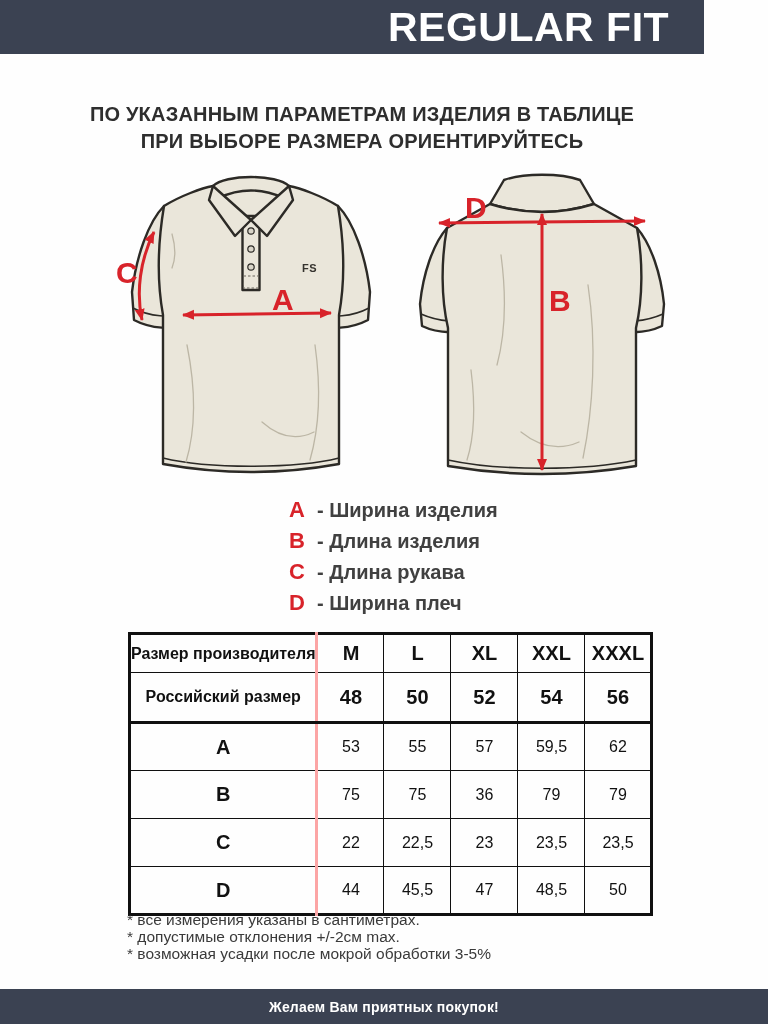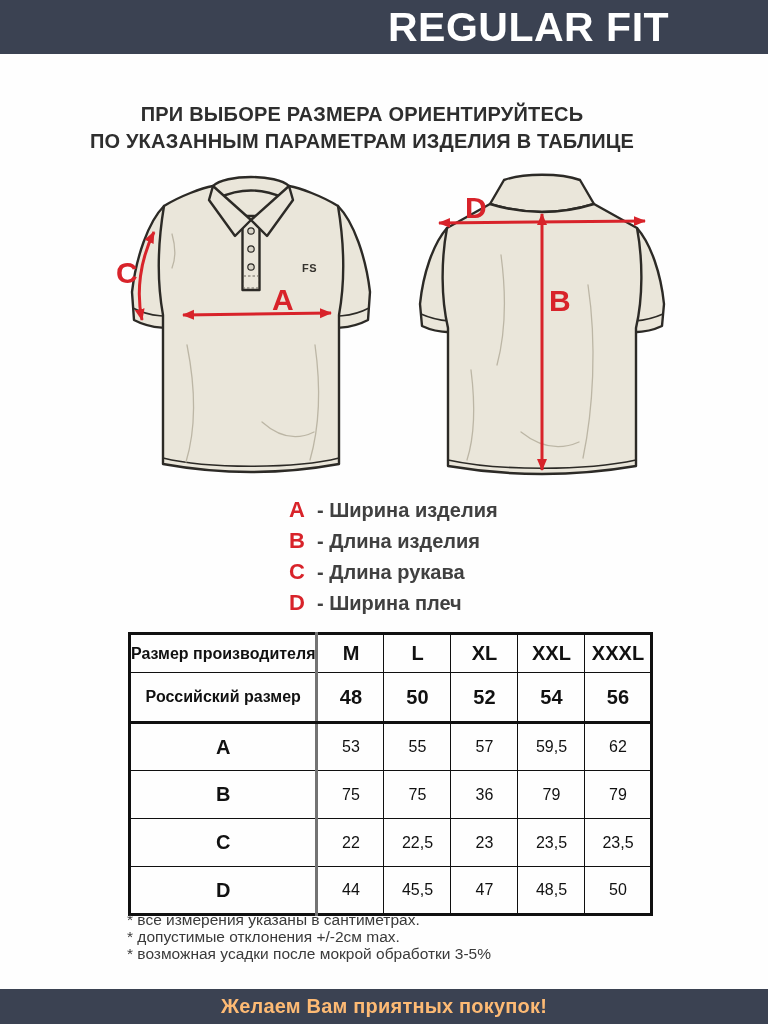--- a/index.html
+++ b/index.html
@@ -6,21 +6,21 @@
   html,body { background:#ffffff; }
   body {
     width:768px; height:1024px;
     font-family:"Liberation Sans","DejaVu Sans",sans-serif;
     color:#2d2d2d;
   }
   .page { position:relative; width:768px; height:1024px; background:#fefefe; overflow:hidden; }
 
   
   .topbar {
-    position:absolute; top:0; left:0; width:768px; height:54px;
+    position:absolute; top:0; left:0; width:704px; height:54px;
     background:#3b4252; display:flex; align-items:center;
   }
   .topbar-title {
     position:absolute; left:388px; top:4px;
     color:#ffffff; font-size:41px; font-weight:bold; letter-spacing:0.5px;
     white-space:nowrap;
   }
 
   
   .intro {
@@ -44,63 +44,63 @@
   .size-table {
     position:absolute; left:128px; top:632px;
     border-collapse:collapse; table-layout:fixed;
     border:3px solid #101010;
   }
   .size-table td {
     border:1.6px solid #101010;
     text-align:center; vertical-align:middle; color:#111111;
     overflow:hidden; white-space:nowrap;
   }
-  .size-table td.c0 { width:178px; border-right:3px solid #737373;text-align:center; }
+  .size-table td.c0 { width:178px; border-right:3px solid #fca5a5;text-align:center; }
   .size-table td.cv { width:67px; }
   .size-table tr.r-head td { height:39px; }
   .size-table tr.r-rus td  { height:50px; border-bottom:3px solid #101010; }
   .size-table tr.r-data td { height:48px; }
   .hdr-label { font-size:16px; font-weight:bold; }
   .size-val  { font-size:20px; font-weight:bold; }
   .letter-cell { font-size:20px; font-weight:bold; color:#d8232a; }
   .num-val { font-size:16px; font-weight:normal; }
 
   
   .footnotes {
     position:absolute; left:127px; top:912px;
     font-size:15.5px; line-height:16.8px; color:#3a3a3a;
   }
 
   
   .footerbar {
     position:absolute; left:0; top:989px; width:768px; height:35px;
     background:#3b4252; display:flex; align-items:center; justify-content:center;
   }
-  .footer-msg { color:#fdba74; font-size:20px; font-weight:bold; letter-spacing:0.2px; }
+  .footer-msg { color:#ffffff; font-size:14px; font-weight:bold; letter-spacing:0.2px; }
 
   svg { display:block; }
   .shirt-fill   { fill:#eae6da; stroke:#2c2a26; stroke-width:2.4; stroke-linejoin:round; }
   .seam         { fill:none; stroke:#2c2a26; stroke-width:1.6; }
   .fold         { fill:none; stroke:#bcb6a5; stroke-width:1.3; stroke-linecap:round; }
   .red-arrow    { stroke:#d8232a; stroke-width:3; fill:none; }
   .red-label    { fill:#d8232a; font-size:30px; font-weight:bold; font-family:"Liberation Sans","DejaVu Sans",sans-serif; }
   .logo-text    { fill:#35332e; font-size:11px; font-weight:bold; letter-spacing:0.5px; font-family:"Liberation Sans","DejaVu Sans",sans-serif; }
 </style>
 </head>
 <body>
 
 <div class="page">
 
   <div class="topbar">
     <div class="topbar-title">REGULAR FIT</div>
   </div>
 
   <div class="intro">
+    <div>ПО УКАЗАННЫМ ПАРАМЕТРАМ ИЗДЕЛИЯ В ТАБЛИЦЕ</div>
     <div>ПРИ ВЫБОРЕ РАЗМЕРА ОРИЕНТИРУЙТЕСЬ</div>
-    <div>ПО УКАЗАННЫМ ПАРАМЕТРАМ ИЗДЕЛИЯ В ТАБЛИЦЕ</div>
   </div>
 
   <svg class="shirt front" width="278" height="327" viewBox="0 0 278 327">
     <defs>
       <marker id="arrF" markerUnits="userSpaceOnUse" markerWidth="14" markerHeight="12" refX="11" refY="5" orient="auto-start-reverse">
         <path d="M0,0 L12,5 L0,10 Z" fill="#d8232a"></path>
       </marker>
     </defs>
 
     <path class="shirt-fill" d="M52,36 C36,52 24,88 20,122 L22,150 C39,159 61,160 76,154 L70,95 Z"></path>

